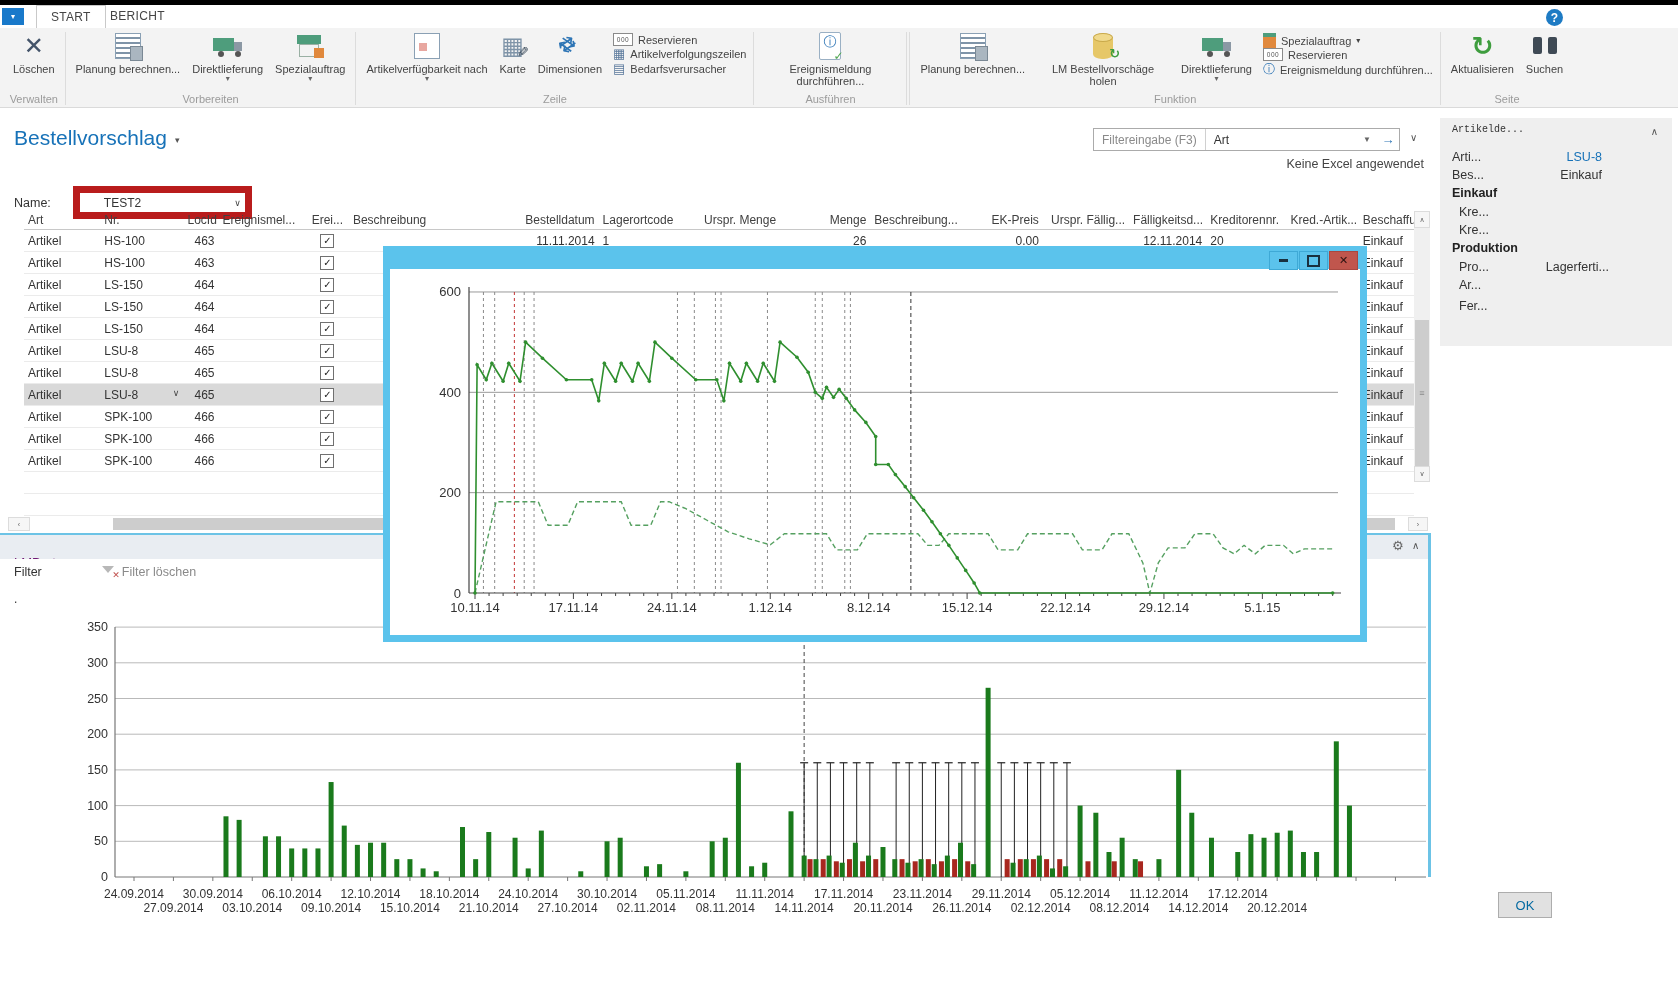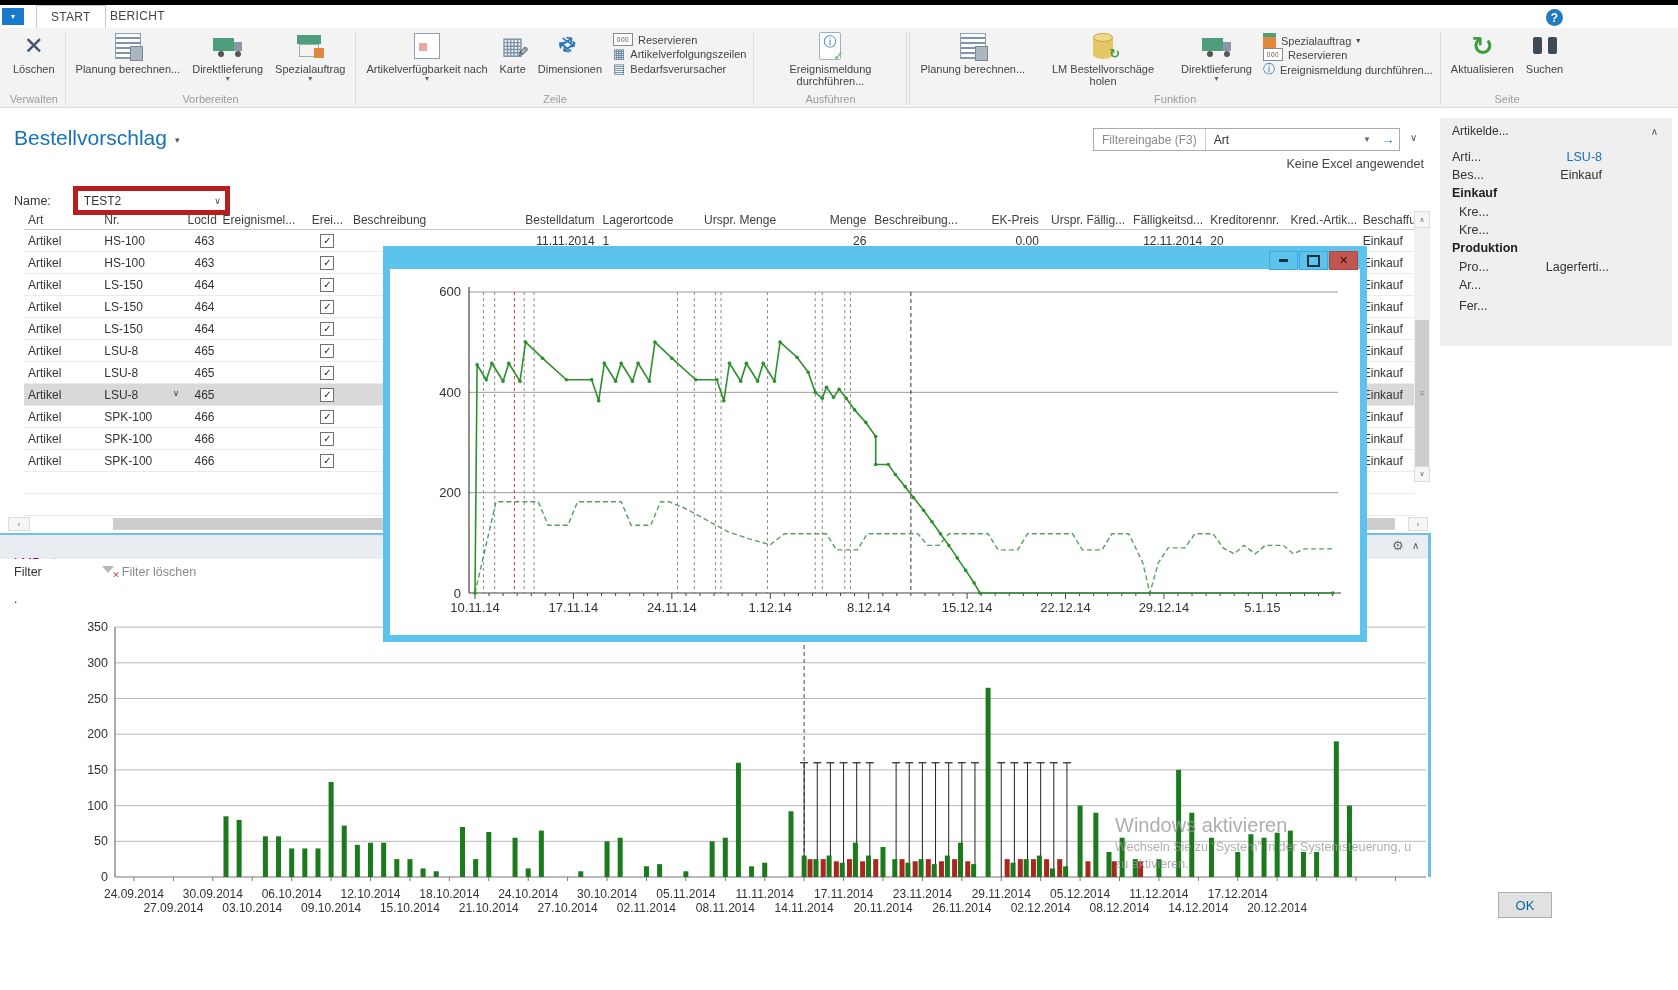--- a/index.html
+++ b/index.html
@@ -83,43 +83,43 @@
   #filterbox{left:1093px;top:128px;width:283px;height:21px;border:1px solid #ababab;background:#fff;
       display:flex;align-items:center;font-size:12px;}
   #filterbox .ph{color:#8a8a8a;padding:0 8px;border-right:1px solid #d0d0d0;height:100%;display:flex;align-items:center;}
   #filterbox .fv{padding:0 8px;color:#333;flex:1;}
   #filterbox .dd{color:#666;font-size:8px;padding-right:6px;}
   #filtergo{left:1377px;top:128px;width:22px;height:21px;border:1px solid #ababab;border-left:none;background:#fff;
       color:#2e75b5;font-weight:bold;font-size:13px;display:flex;align-items:center;justify-content:center;}
   #filterchev{left:1410px;top:132px;color:#555;font-size:10px;}
   #filterstatus{left:1154px;top:157px;width:270px;text-align:right;font-size:12.5px;color:#444;}
   #namerow{left:14px;top:186px;font-size:12.5px;color:#333;display:flex;align-items:center;gap:22px;}
-  #nameselect{width:137px;height:19px;border:5px solid #b91c1c;background:#fff;display:flex;align-items:center;
-      justify-content:space-between;padding:0 4px 0 6px;font-size:12px;}
+  #nameselect{width:137px;height:19px;border:7px solid #b91c1c;background:#fff;display:flex;align-items:center;
+      justify-content:space-between;padding:0 4px 0 24px;font-size:12px;}
   #nameselect .dd{font-size:9px;color:#444;}
   
   #tablewrap{left:24px;top:210px;width:1390px;}
   table{border-collapse:collapse;table-layout:fixed;width:1390px;font-size:12px;color:#333;}
   th{font-weight:normal;color:#404040;text-align:left;height:19px;border-bottom:1px solid #c8c8c8;
      padding:0 4px;white-space:nowrap;overflow:hidden;}
   td{height:21px;border-bottom:1px solid #ebebeb;padding:0 4px;white-space:nowrap;overflow:hidden;}
   tr.sel td{background:#d9d9d9;}
   .al-r{text-align:right;} .al-c{text-align:center;}
   .cb{display:inline-block;width:12px;height:12px;border:1px solid #707070;background:#fff;line-height:11px;
       font-size:10px;text-align:center;color:#222;}
   .rowdd{float:right;font-size:9px;color:#444;}
   
   .sb{background:#f0f0f0;}
   .sb-btn{background:#f6f6f6;border:1px solid #dcdcdc;color:#606060;font-size:7px;display:flex;
      align-items:center;justify-content:center;}
   .sb-thumb{background:#cdcdcd;}
   .grip{color:#8a8a8a;font-size:9px;line-height:6px;text-align:center;}
   
   #factbox{left:1440px;top:118px;width:232px;height:228px;background:#efefef;font-size:12.5px;}
-  #fb-title{position:absolute;left:12px;top:6px;font-size:12px;color:#333;}
+  #fb-title{position:absolute;left:12px;top:6px;font-size:10px;color:#333;font-family:Liberation Mono, monospace;}
   #fb-collapse{position:absolute;right:14px;top:8px;font-size:10px;color:#555;}
   .fb-row{position:absolute;left:12px;width:150px;display:flex;justify-content:space-between;}
   .fb-row .v{color:#333;} .fb-row .v.link{color:#1772b8;}
   .fb-h{position:absolute;left:12px;font-weight:bold;color:#222;}
   .fb-ind{padding-left:7px;}
   
   #paneborder-top{left:0;top:533px;width:1431px;height:2px;background:#6cc3e6;}
   #paneborder-right{left:1428px;top:533px;width:3px;height:344px;background:#6cc3e6;}
   #lmhead{left:0;top:535px;width:1428px;height:24px;background:#e9edf2;border-bottom:1px solid #d5dbe2;}
   #lmtitle{position:absolute;left:14px;top:20px;font-size:13px;color:#701a75;}
@@ -1082,20 +1082,15 @@
         <text x="280.84000000000003" y="341" text-anchor="middle" font-size="13" fill="#333">24.11.14</text>
         <text x="379.26" y="341" text-anchor="middle" font-size="13" fill="#333">1.12.14</text>
         <text x="477.68" y="341" text-anchor="middle" font-size="13" fill="#333">8.12.14</text>
         <text x="576.1" y="341" text-anchor="middle" font-size="13" fill="#333">15.12.14</text>
         <text x="674.52" y="341" text-anchor="middle" font-size="13" fill="#333">22.12.14</text>
         <text x="772.94" y="341" text-anchor="middle" font-size="13" fill="#333">29.12.14</text>
         <text x="871.36" y="341" text-anchor="middle" font-size="13" fill="#333">5.1.15</text>
       </svg>
   </div>
 
-  <div id="watermark" class="abs">
-    <div id="wm1">Windows aktivieren</div>
-    <div id="wm2">Wechseln Sie zu "System" in der Systemsteuerung, u</div>
-    <div id="wm3">zu aktivieren.</div>
-  </div>
 
   <div id="okbtn" class="abs">OK</div>
 </div>
 
 </body></html>

